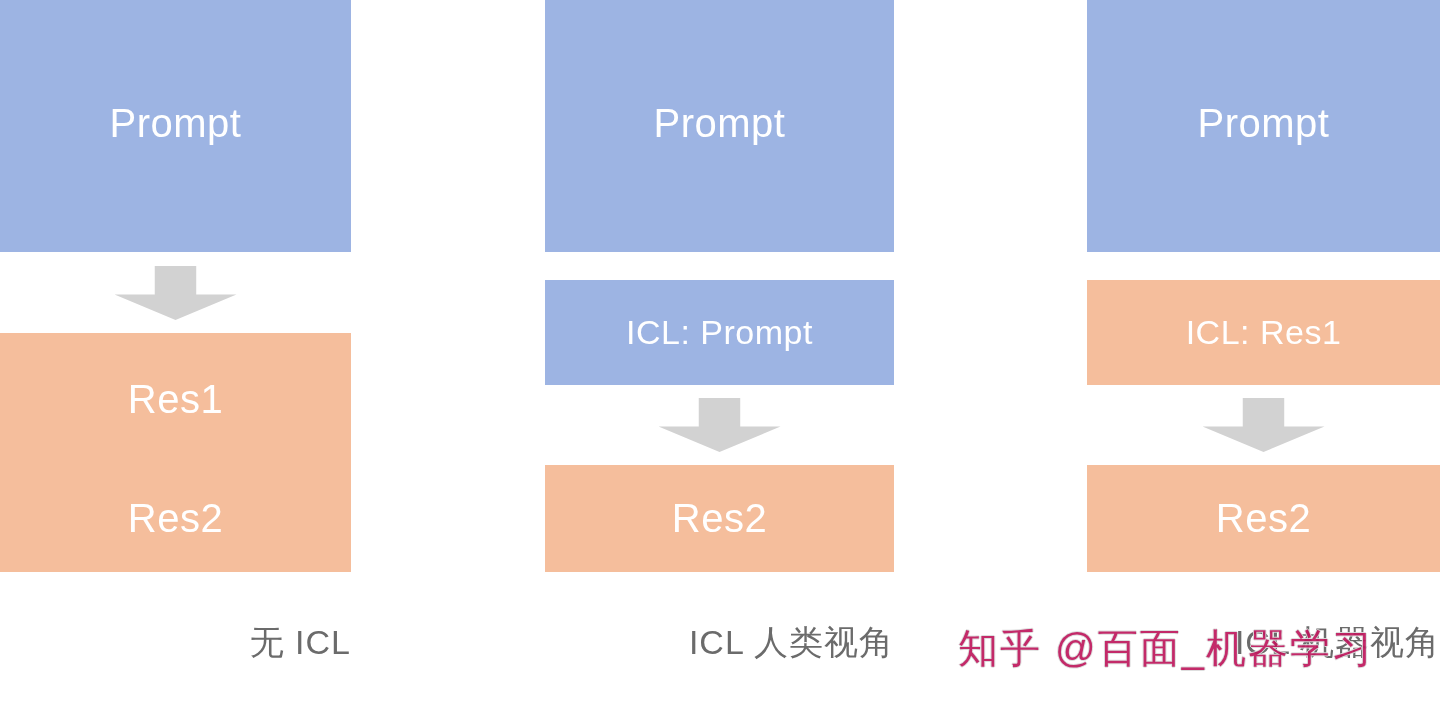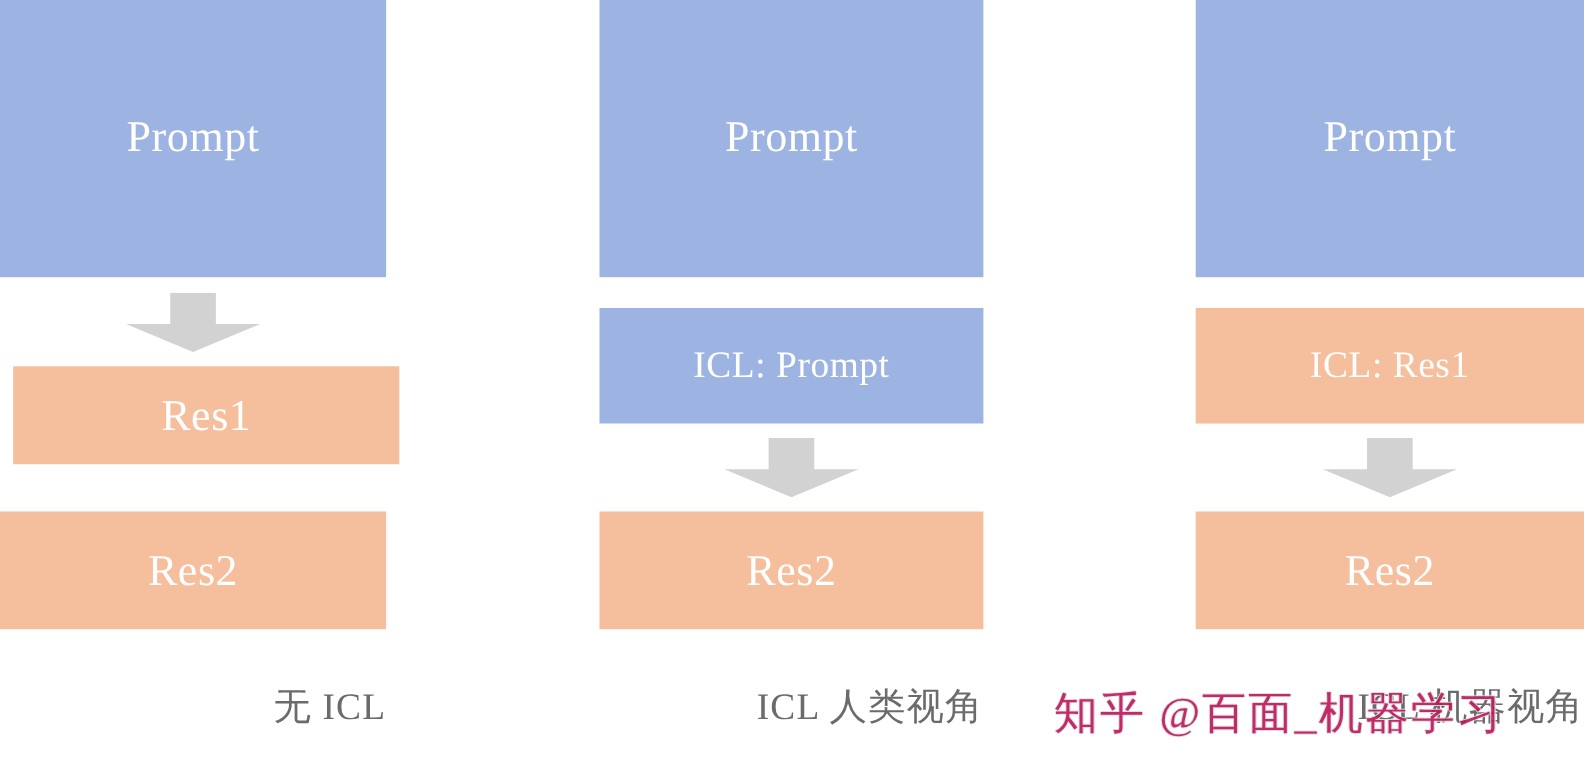--- a/index.html
+++ b/index.html
@@ -14,21 +14,20 @@
     overflow: hidden;
     font-family: "Liberation Sans", "DejaVu Sans", sans-serif;
   }
 
   .canvas {
     position: absolute;
     left: 0; top: 0;
     width: 1440px;
     height: 707px;
     background: #ffffff;
-    font-family: Liberation Serif, serif;
   }
 
   .col {
     position: absolute;
     top: 0;
     height: 707px;
   }
 
   
   #col-1 { left: 0px;    width: 351px; }
@@ -51,21 +50,21 @@
 
   .box-blue  { background: #9DB4E3; }
   .box-peach { background: #F5BE9C; text-align: right; }
 
   .txt-big   { font-size: 40px; }
   .txt-med   { font-size: 34px; }
 
   
   #c1-prompt { top: -6px;  height: 258px; }
   #c1-arrow  { top: 266px; height: 54px; }
-  #c1-res1   { top: 333px; height: 89px; margin-left: 12px; }
+  #c1-res1   { top: 333px; height: 132px; }
   #c1-res2   { top: 465px; height: 107px; }
 
   
   #c2-prompt     { top: -6px;  height: 258px; }
   #c2-iclprompt  { top: 280px; height: 105px; }
   #c2-arrow      { top: 398px; height: 54px; }
   #c2-res2       { top: 465px; height: 107px; }
 
   
   #c3-prompt  { top: -6px;  height: 258px; }

